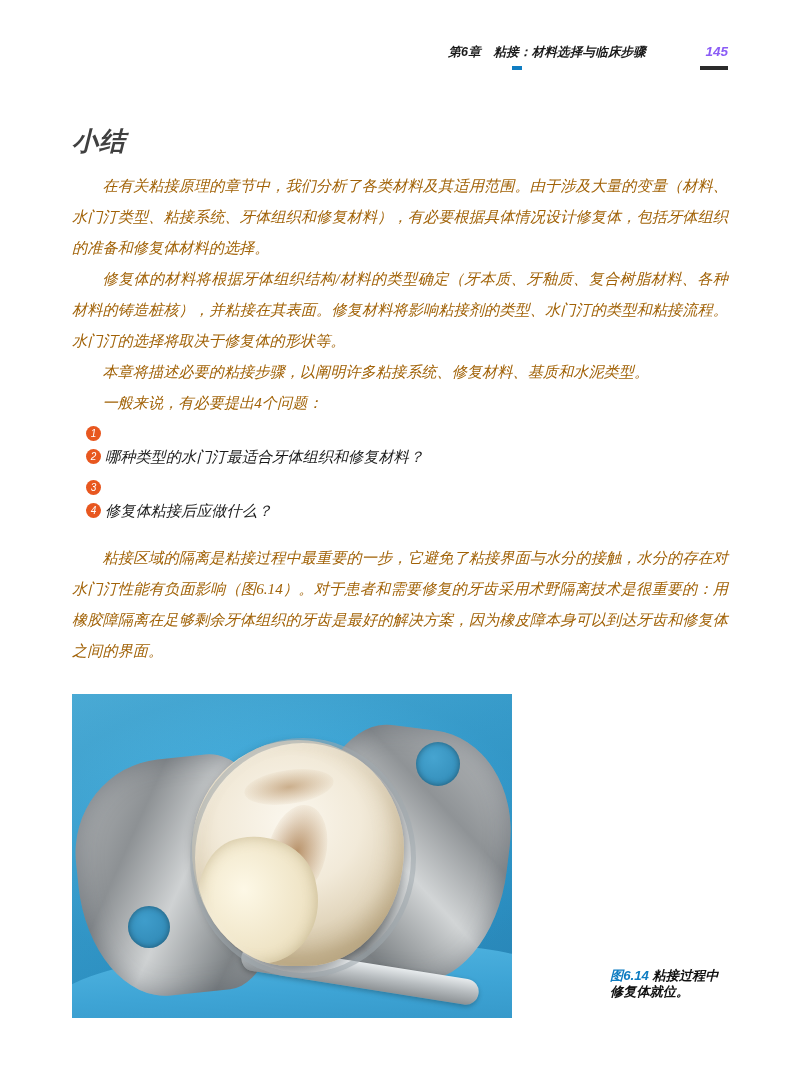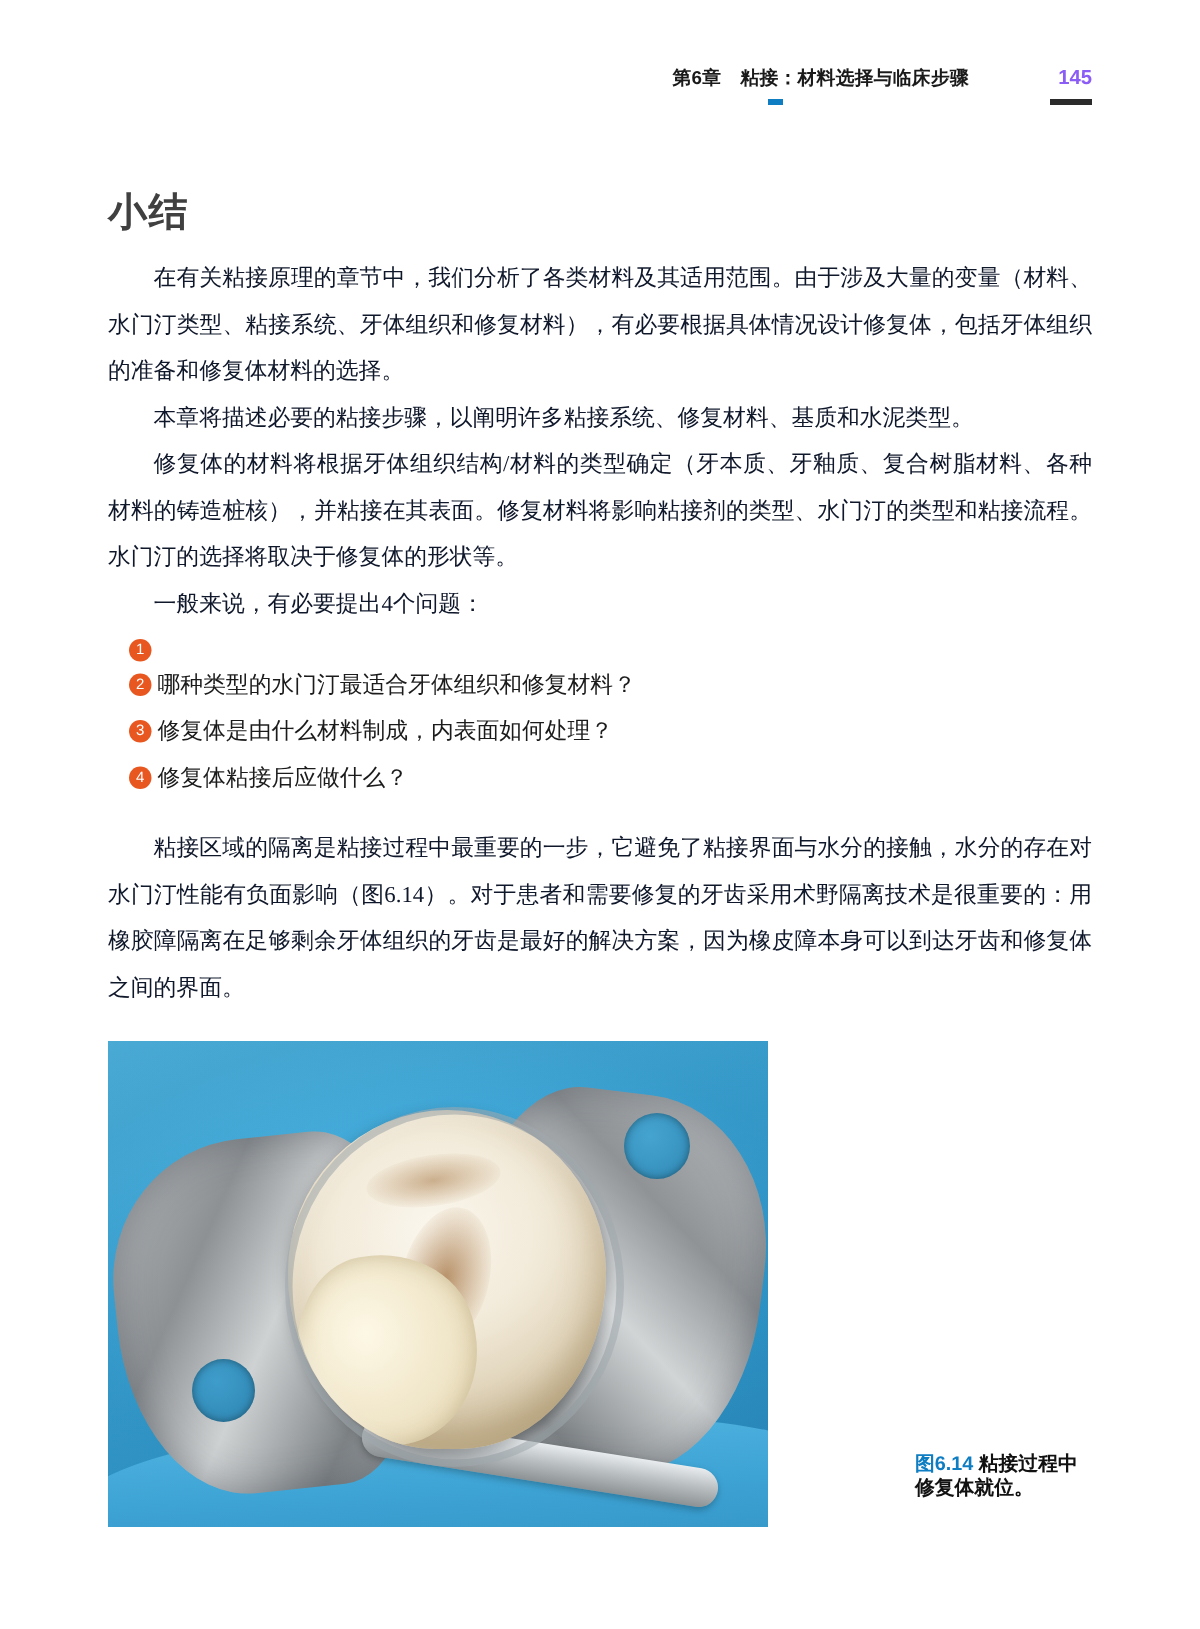--- a/index.html
+++ b/index.html
@@ -14,20 +14,21 @@
     color: #1a1a1a;
     position: relative;
     overflow: hidden;
   }
 
   .page {
     position: absolute;
     left: 0; top: 0;
     width: 791px;
     height: 1086px;
+    font-style: italic;
   }
 
   
   .header {
     position: absolute;
     left: 72px;
     top: 44px;
     width: 656px;
     height: 34px;
   }
@@ -98,21 +99,21 @@
     top: 170px;
     width: 656px;
   }
   p.para {
     margin: 0 0 0 0;
     font-size: 15.2px;
     line-height: 31px;
     text-align: justify;
     text-justify: inter-ideograph;
     text-indent: 2em;
-    color: #0f172a;
+    color: #a16207;
   }
   p.para + p.para {
     margin-top: 0;
   }
 
   .q-intro {
     margin-top: 0;
   }
 
   ul.qlist {
@@ -290,35 +291,34 @@
       <div class="hl-dark"></div>
     </div>
     <div class="header-text">第6章　粘接：材料选择与临床步骤</div>
     <div class="header-page-no">145</div>
   </div>
 
   <div class="section-title">小结</div>
 
   <div class="body-col">
     <p class="para">在有关粘接原理的章节中，我们分析了各类材料及其适用范围。由于涉及大量的变量（材料、水门汀类型、粘接系统、牙体组织和修复材料），有必要根据具体情况设计修复体，包括牙体组织的准备和修复体材料的选择。</p>
+    <p class="para">修复体的材料将根据牙体组织结构/材料的类型确定（牙本质、牙釉质、复合树脂材料、各种材料的铸造桩核），并粘接在其表面。修复材料将影响粘接剂的类型、水门汀的类型和粘接流程。水门汀的选择将取决于修复体的形状等。</p>
     <p class="para">本章将描述必要的粘接步骤，以阐明许多粘接系统、修复材料、基质和水泥类型。</p>
-    <p class="para">修复体的材料将根据牙体组织结构/材料的类型确定（牙本质、牙釉质、复合树脂材料、各种材料的铸造桩核），并粘接在其表面。修复材料将影响粘接剂的类型、水门汀的类型和粘接流程。水门汀的选择将取决于修复体的形状等。</p>
     <p class="para q-intro">一般来说，有必要提出4个问题：</p>
 
     <ul class="qlist">
       <li>
         <span class="num-badge">1</span>
       </li>
       <li>
         <span class="num-badge">2</span>
         <span>哪种类型的水门汀最适合牙体组织和修复材料？</span>
       </li>
       <li>
         <span class="num-badge">3</span>
-        <span>修复体是由什么材料制成，内表面如何处理？</span>
       </li>
       <li>
         <span class="num-badge">4</span>
         <span>修复体粘接后应做什么？</span>
       </li>
     </ul>
 
     <div class="gap-before-iso"></div>
 
     <p class="para">粘接区域的隔离是粘接过程中最重要的一步，它避免了粘接界面与水分的接触，水分的存在对水门汀性能有负面影响（图6.14）。对于患者和需要修复的牙齿采用术野隔离技术是很重要的：用橡胶障隔离在足够剩余牙体组织的牙齿是最好的解决方案，因为橡皮障本身可以到达牙齿和修复体之间的界面。</p>

